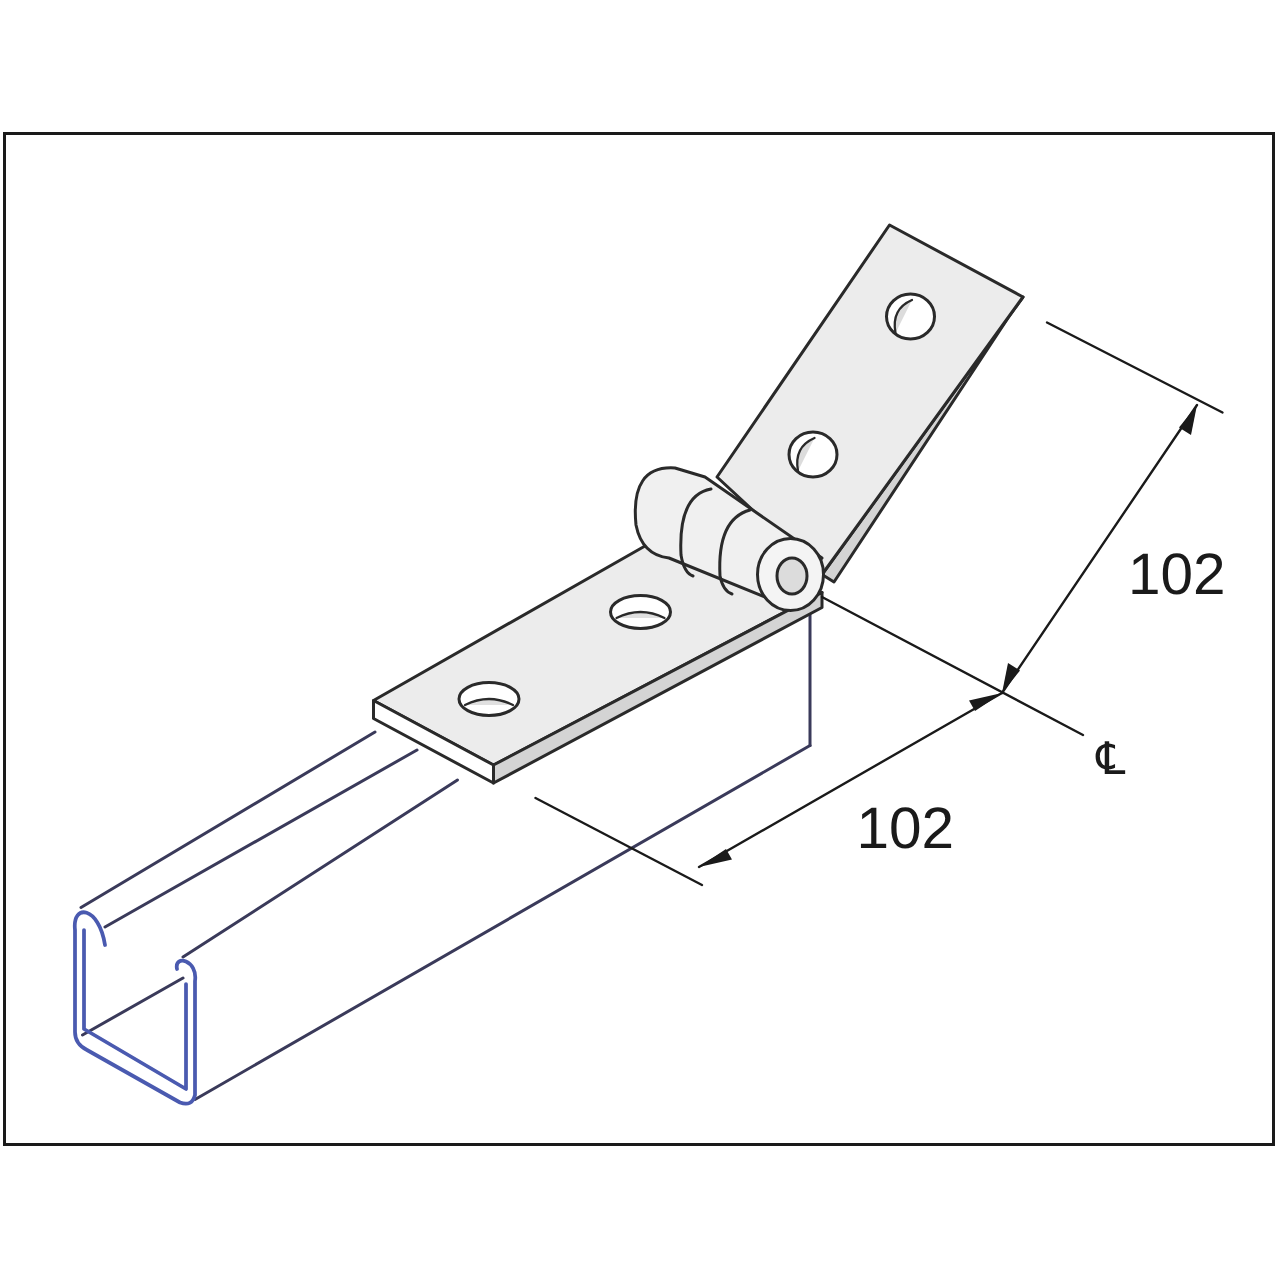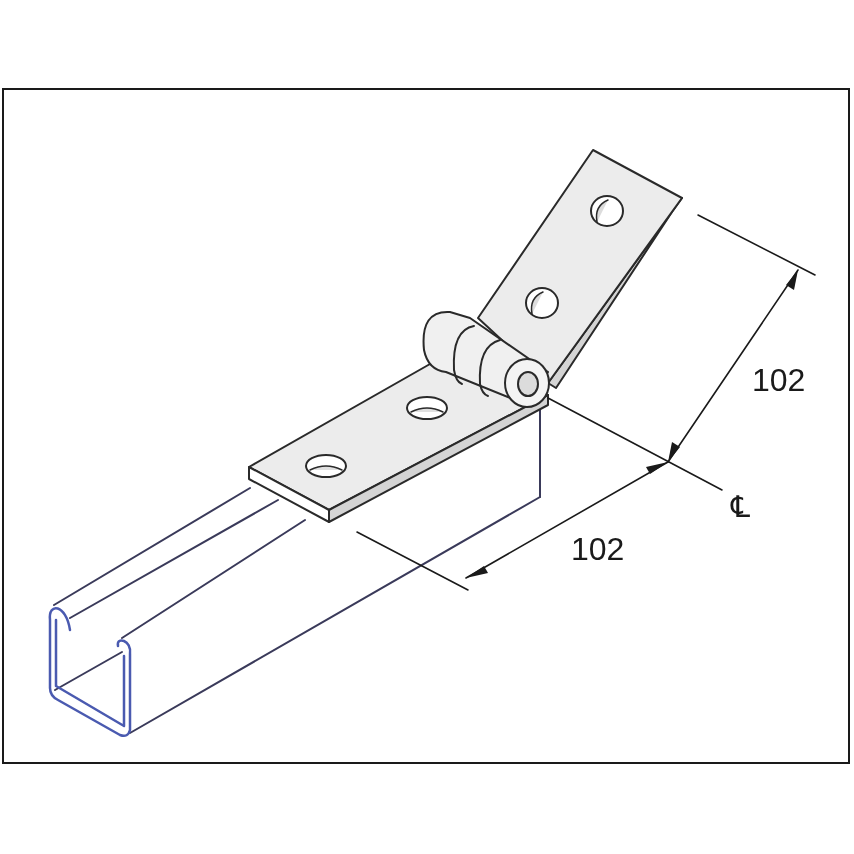--- a/index.html
+++ b/index.html
@@ -1,19 +1,19 @@
 <!DOCTYPE html>
 <html><head>
 <meta charset="utf-8">
 <style>
   html, body { margin:0; padding:0; background:#ffffff; }
   body { width:854px; height:854px; position:relative; overflow:hidden; font-family:"Liberation Sans", sans-serif; }
   #frame { position:absolute; left:2px; top:88px; width:848px; height:676px; border:2px solid #1a1a1a; box-sizing:border-box; background:#ffffff; }
   svg { position:absolute; left:0; top:0; }
-  .dim-label { position:absolute; font-family:"Liberation Sans", sans-serif; font-size:32px; color:#1a1a1a; line-height:1; }
+  .dim-label { position:absolute; font-family:"Liberation Sans", sans-serif; font-size:39px; color:#1a1a1a; line-height:1; }
   .cl-label { position:absolute; font-family:"DejaVu Sans", sans-serif; font-size:30px; color:#1a1a1a; line-height:1; }
 </style>
 </head>
 <body>
 
 <div id="frame"></div>
 
 <svg width="854" height="854" viewBox="0 0 854 854">
   <g fill="none" stroke-linejoin="round" stroke-linecap="round">
 

